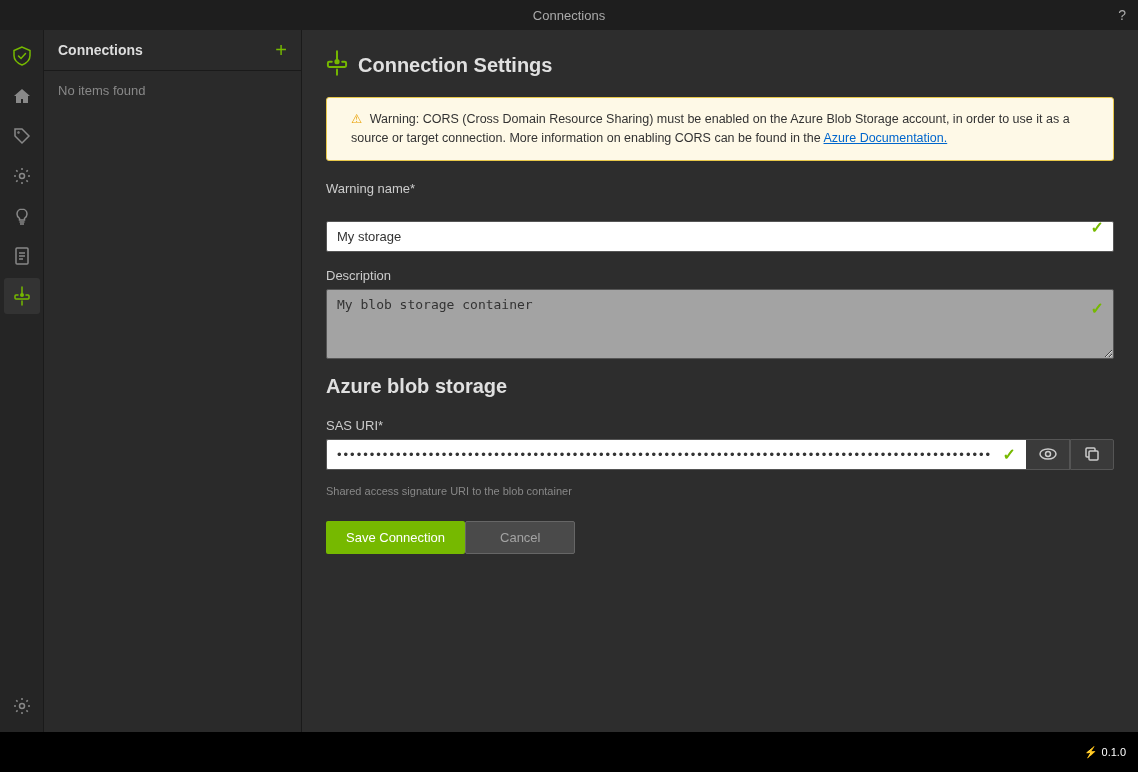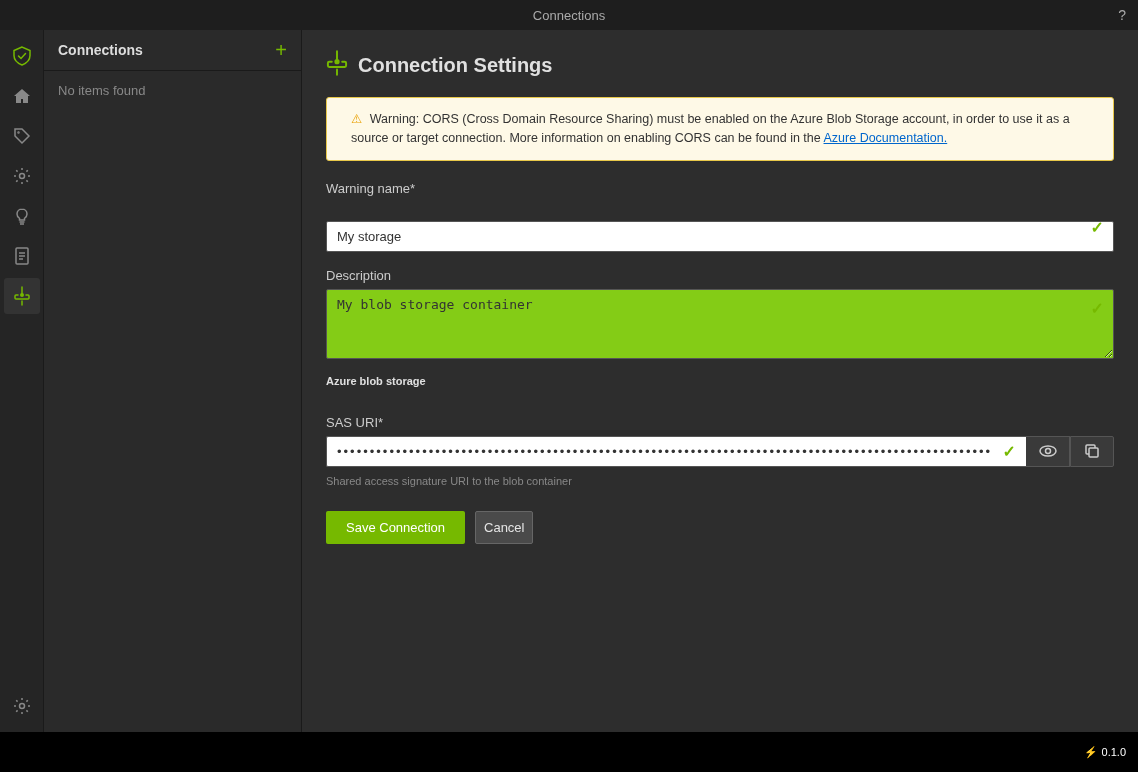--- a/index.html
+++ b/index.html
@@ -171,21 +171,21 @@
       border: 1px solid #555;
       border-radius: 2px;
       padding: 7px 34px 7px 10px;
       color: #333;
       font-size: 13px;
       outline: none;
       margin-top: 19px;
     }
     .form-textarea {
       width: 100%;
-      background: #84cc16;
+      background: #a3a3a3;
       border: 1px solid #555;
       border-radius: 2px;
       padding: 7px 34px 7px 10px;
       color: #333;
       font-size: 13px;
       outline: none;
       height: 70px;
       resize: vertical;
     }
     .input-check {
@@ -201,24 +201,24 @@
       position: absolute;
       right: 10px;
       top: 10px;
       color: #76b900;
       font-size: 16px;
       font-weight: bold;
     }
 
     
     .subsection-title {
-      font-size: 11px;
+      font-size: 20px;
       font-weight: 600;
       color: #e0e0e0;
-      margin-bottom: 28px;
+      margin-bottom: 20px;
       margin-top: 10px;
     }
 
     
     .sas-uri-row {
       display: flex;
       gap: 0;
       align-items: stretch;
     }
     .sas-input-wrapper {
@@ -250,45 +250,44 @@
     }
     .sas-btn:first-of-type {
       border-left: none;
     }
     .sas-btn:last-child {
       border-radius: 0 2px 2px 0;
     }
     .sas-hint {
       font-size: 11px;
       color: #888;
-      margin-top: 8px;
+      margin-top: 15px;
     }
 
     
     .btn-row {
       display: flex;
-      gap: 10px;
       margin-top: 24px;
     }
     .btn-save {
       background: #76b900;
       color: #fff;
       border: none;
       border-radius: 2px;
       padding: 8px 20px;
       font-size: 13px;
       cursor: pointer;
       font-weight: 500;
     }
     .btn-cancel {
       background: #4a4a4a;
-      color: #e5e5e5;
+      color: #a3a3a3;
       border: 1px solid #666;
       border-radius: 2px;
-      padding: 8px 8px;
+      padding: 8px 34px;
       font-size: 13px;
       cursor: pointer;
     }
 
     
     .bottom-bar {
       height: 40px;
       background: #000000;
       display: flex;
       align-items: center;

